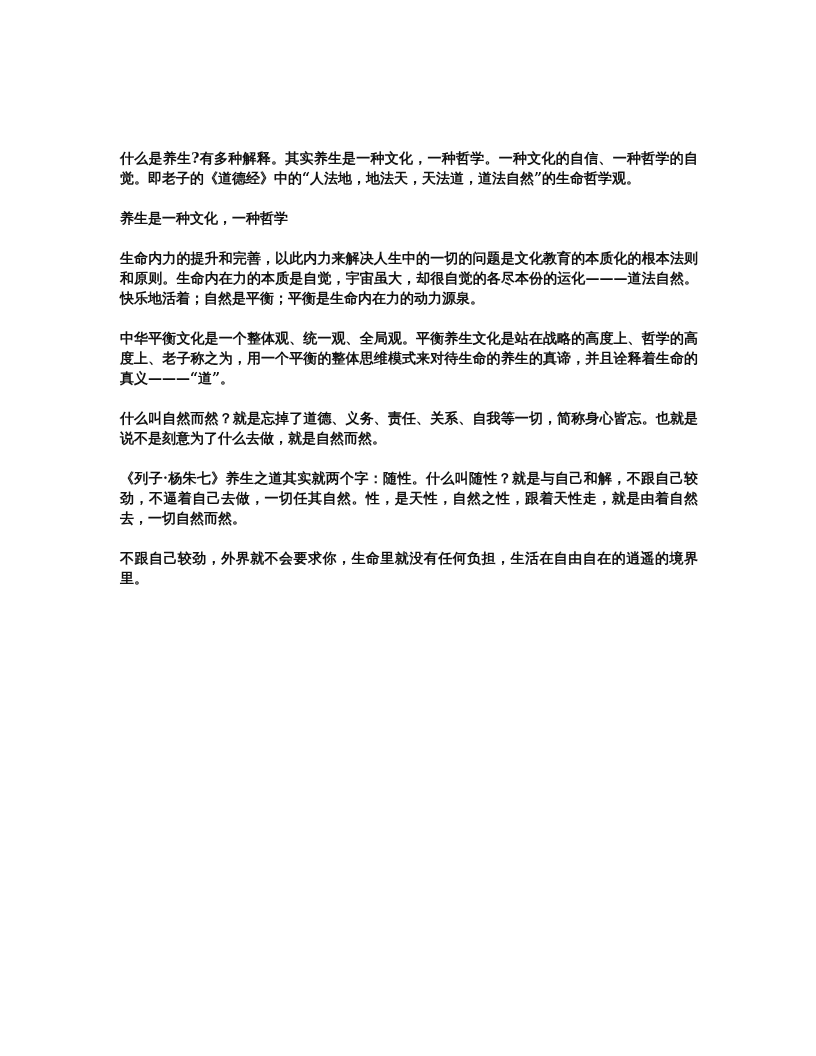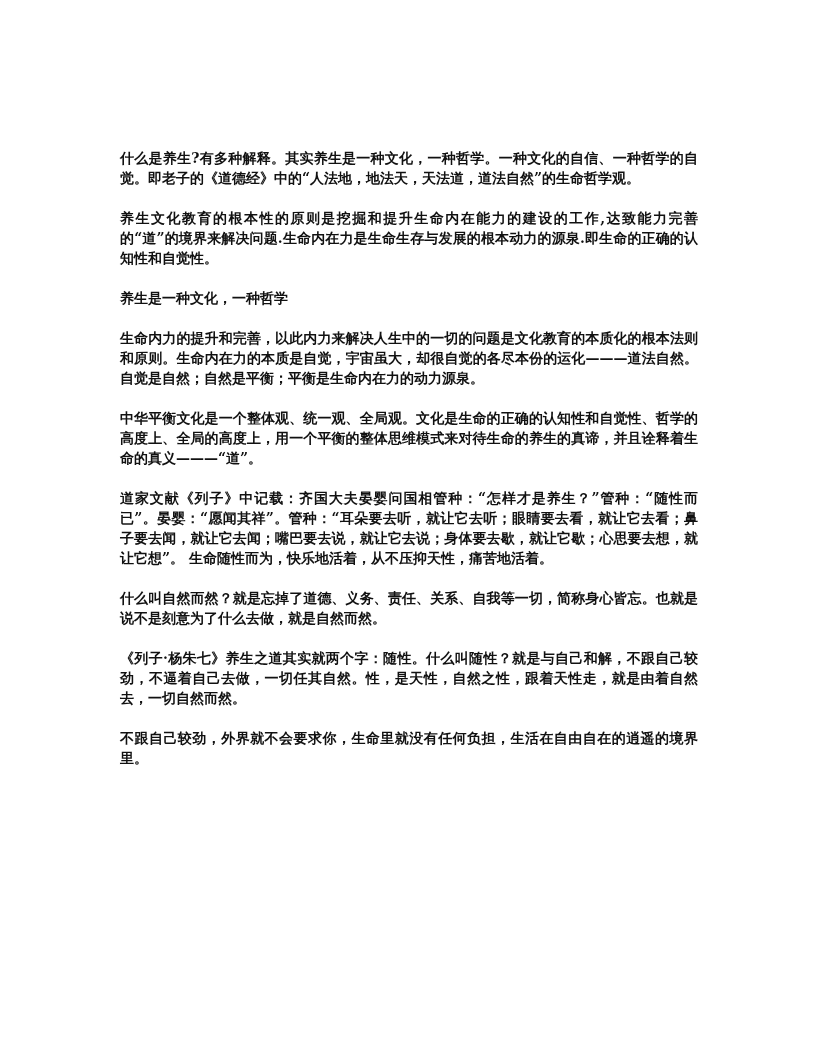--- a/index.html
+++ b/index.html
@@ -20,21 +20,19 @@
     text-align: justify;
     text-justify: inter-character;
     word-break: break-all;
   }
 </style>
 </head>
 <body>
 
 <div class="page">
   <p>什么是养生?有多种解释。其实养生是一种文化，一种哲学。一种文化的自信、一种哲学的自觉。即老子的《道德经》中的“人法地，地法天，天法道，道法自然”的生命哲学观。</p>
-  <p>养生文化教育的根本性的原则是挖掘和提升生命内在能力的建设的工作,达致能力完善的“道”的境界来解决问题.生命内在力是生命生存与发展的根本动力的源泉.即生命的正确的认知性和自觉性。</p>
   <p>养生是一种文化，一种哲学</p>
-  <p>生命内力的提升和完善，以此内力来解决人生中的一切的问题是文化教育的本质化的根本法则和原则。生命内在力的本质是自觉，宇宙虽大，却很自觉的各尽本份的运化———道法自然。自觉是自然；自然是平衡；平衡是生命内在力的动力源泉。</p>
-  <p>中华平衡文化是一个整体观、统一观、全局观。文化是生命的正确的认知性和自觉性、哲学的高度上、全局的高度上，用一个平衡的整体思维模式来对待生命的养生的真谛，并且诠释着生命的真义———“道”。</p>
-  <p>道家文献《列子》中记载：齐国大夫晏婴问国相管种：“怎样才是养生？”管种：“随性而已”。晏婴：“愿闻其祥”。管种：“耳朵要去听，就让它去听；眼睛要去看，就让它去看；鼻子要去闻，就让它去闻；嘴巴要去说，就让它去说；身体要去歇，就让它歇；心思要去想，就让它想”。 生命随性而为，快乐地活着，从不压抑天性，痛苦地活着。</p>
+  <p>生命内力的提升和完善，以此内力来解决人生中的一切的问题是文化教育的本质化的根本法则和原则。生命内在力的本质是自觉，宇宙虽大，却很自觉的各尽本份的运化———道法自然。快乐地活着；自然是平衡；平衡是生命内在力的动力源泉。</p>
+  <p>中华平衡文化是一个整体观、统一观、全局观。平衡养生文化是站在战略的高度上、哲学的高度上、老子称之为，用一个平衡的整体思维模式来对待生命的养生的真谛，并且诠释着生命的真义———“道”。</p>
   <p>什么叫自然而然？就是忘掉了道德、义务、责任、关系、自我等一切，简称身心皆忘。也就是说不是刻意为了什么去做，就是自然而然。</p>
   <p>《列子·杨朱七》养生之道其实就两个字：随性。什么叫随性？就是与自己和解，不跟自己较劲，不逼着自己去做，一切任其自然。性，是天性，自然之性，跟着天性走，就是由着自然去，一切自然而然。</p>
   <p>不跟自己较劲，外界就不会要求你，生命里就没有任何负担，生活在自由自在的逍遥的境界里。</p>
 </div>
 
 </body></html>

